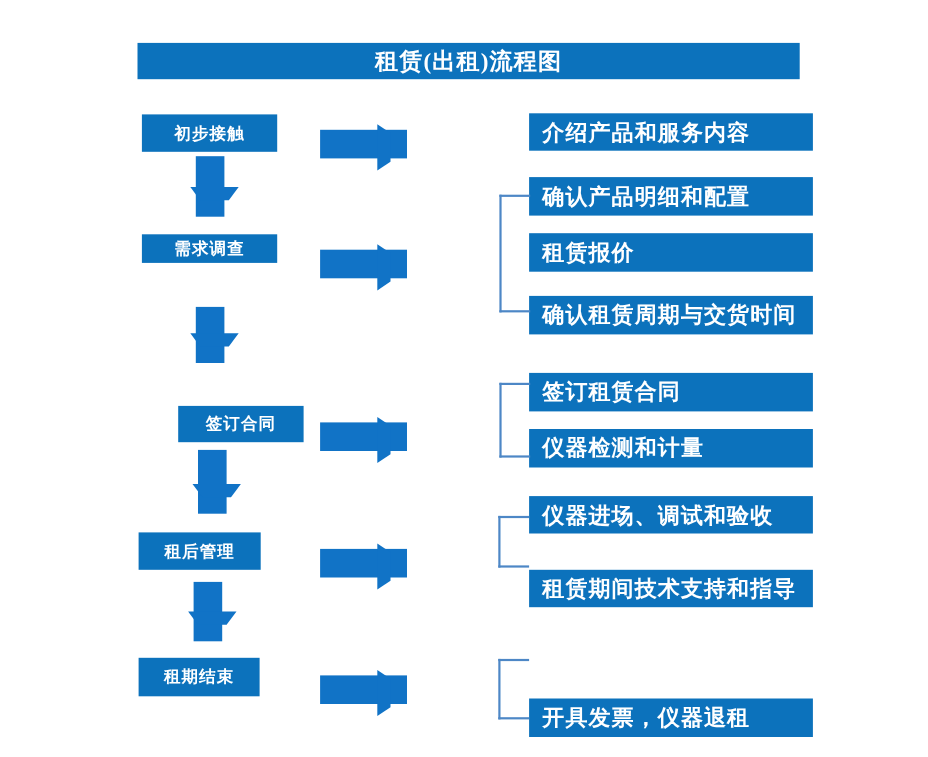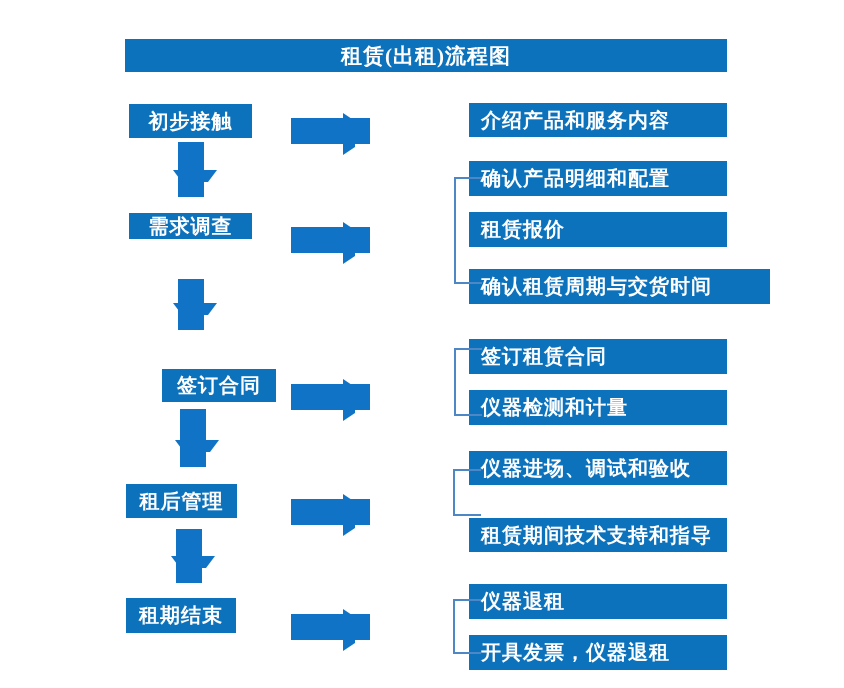--- a/index.html
+++ b/index.html
@@ -27,29 +27,30 @@
     display: flex;
     align-items: center;
   }
   .title-bar {
     justify-content: center;
     font-size: 21px;
     letter-spacing: 1px;
   }
   .step {
     justify-content: center;
-    font-size: 20px;
+    font-size: 15px;
     letter-spacing: 1px;
   }
   .detail {
     justify-content: flex-start;
     padding-left: 12px;
     font-size: 20px;
     letter-spacing: 1px;
     white-space: nowrap;
+    margin-left: 12px;
   }
   
   .varrow { position: absolute; width: 18px; }
   .varrow .shaft {
     position: absolute; top: 0; left: 5px;
     width: 8px; bottom: 11px;
     background: var(--arrow-blue);
   }
   .varrow .head {
     position: absolute; bottom: 0; left: 0;
@@ -90,26 +91,25 @@
 
   <div class="box step" style="left:103px; top:78px; width:123px; height:34px;">初步接触</div>
   <div class="box step" style="left:103px; top:187px; width:123px; height:26px;">需求调查</div>
   <div class="box step" style="left:101px; top:343px; width:114px; height:33px;margin-left:35px;">签订合同</div>
   <div class="box step" style="left:100px; top:458px; width:111px; height:34px;">租后管理</div>
   <div class="box step" style="left:100px; top:572px; width:110px; height:35px;">租期结束</div>
 
   <div class="box detail" style="left:443px; top:77px;  width:258px; height:34px;">介绍产品和服务内容</div>
   <div class="box detail" style="left:443px; top:135px; width:258px; height:35px;">确认产品明细和配置</div>
   <div class="box detail" style="left:443px; top:186px; width:258px; height:35px;">租赁报价</div>
-  <div class="box detail" style="left:443px; top:243px; width:301px; height:35px;">确认租赁周期与交货时间</div>
+  <div class="box detail" style="left:443px; top:243px; width:258px; height:35px;">确认租赁周期与交货时间</div>
   <div class="box detail" style="left:443px; top:313px; width:258px; height:35px;">签订租赁合同</div>
   <div class="box detail" style="left:443px; top:364px; width:258px; height:35px;text-align:center;">仪器检测和计量</div>
   <div class="box detail" style="left:443px; top:425px; width:258px; height:34px;">仪器进场、调试和验收</div>
   <div class="box detail" style="left:443px; top:492px; width:258px; height:34px;">租赁期间技术支持和指导</div>
-  <div class="box detail" style="left:443px; top:558px; width:258px; height:35px;">仪器退租</div>
   <div class="box detail" style="left:443px; top:609px; width:258px; height:35px;">开具发票，仪器退租</div>
 
   <div class="varrow" style="left:147px; top:116px; height:66px;">
     <div class="shaft"></div>
     <div class="head"></div>
   </div>
   <div class="varrow" style="left:147px; top:253px; height:62px;">
     <div class="shaft"></div>
     <div class="head"></div>
   </div>

